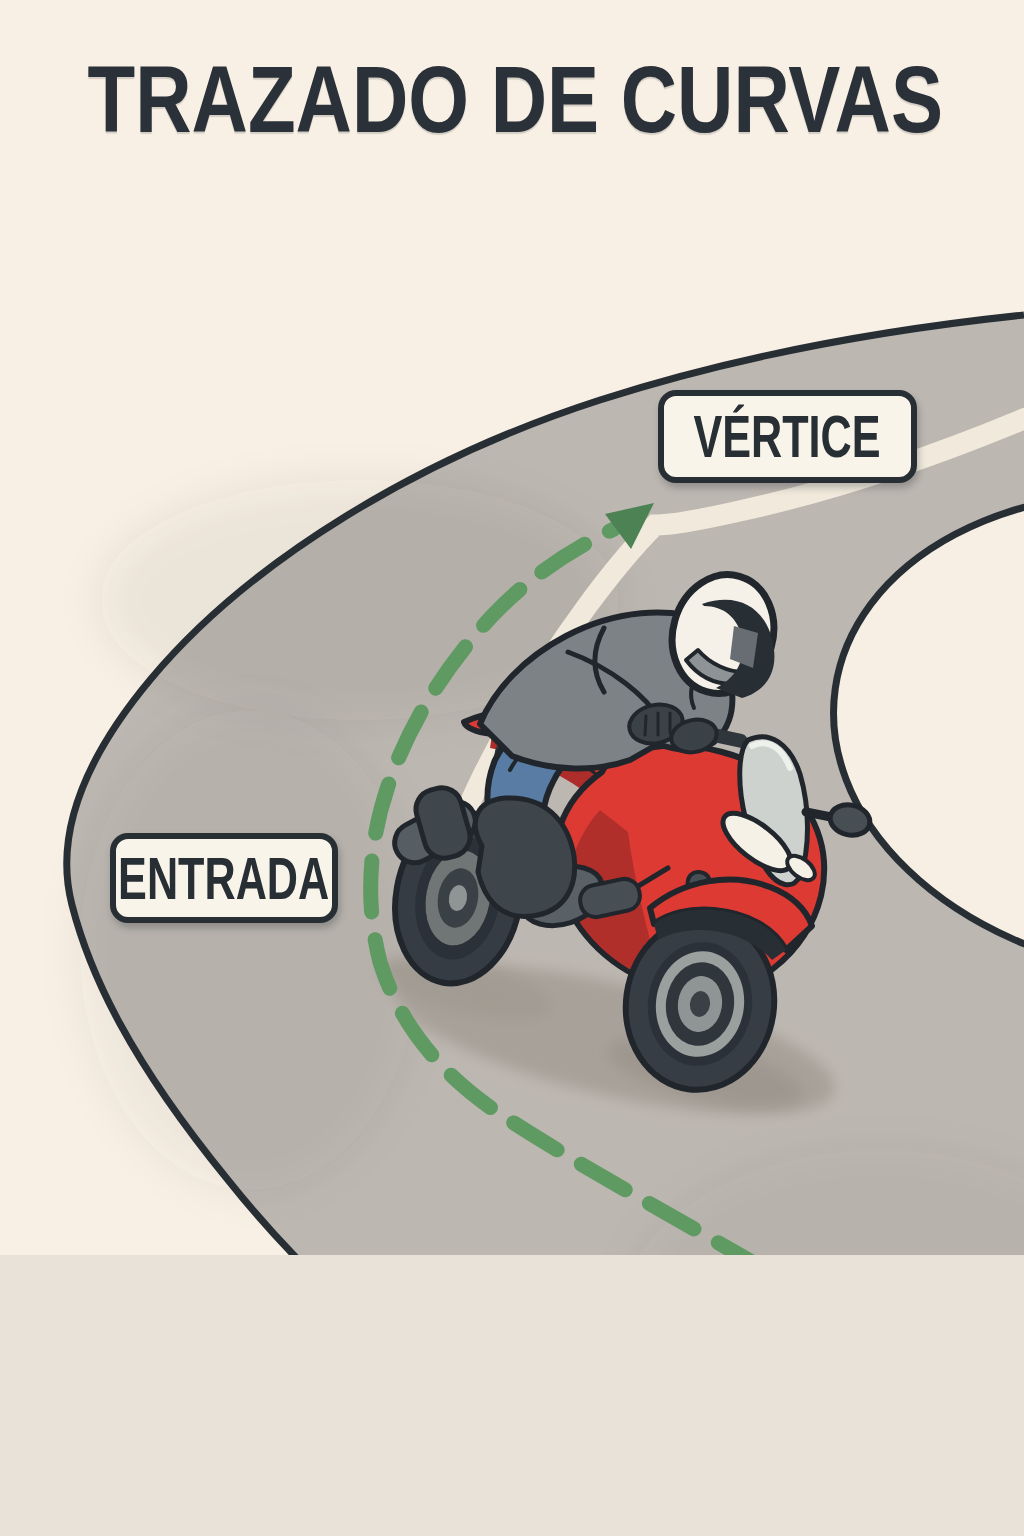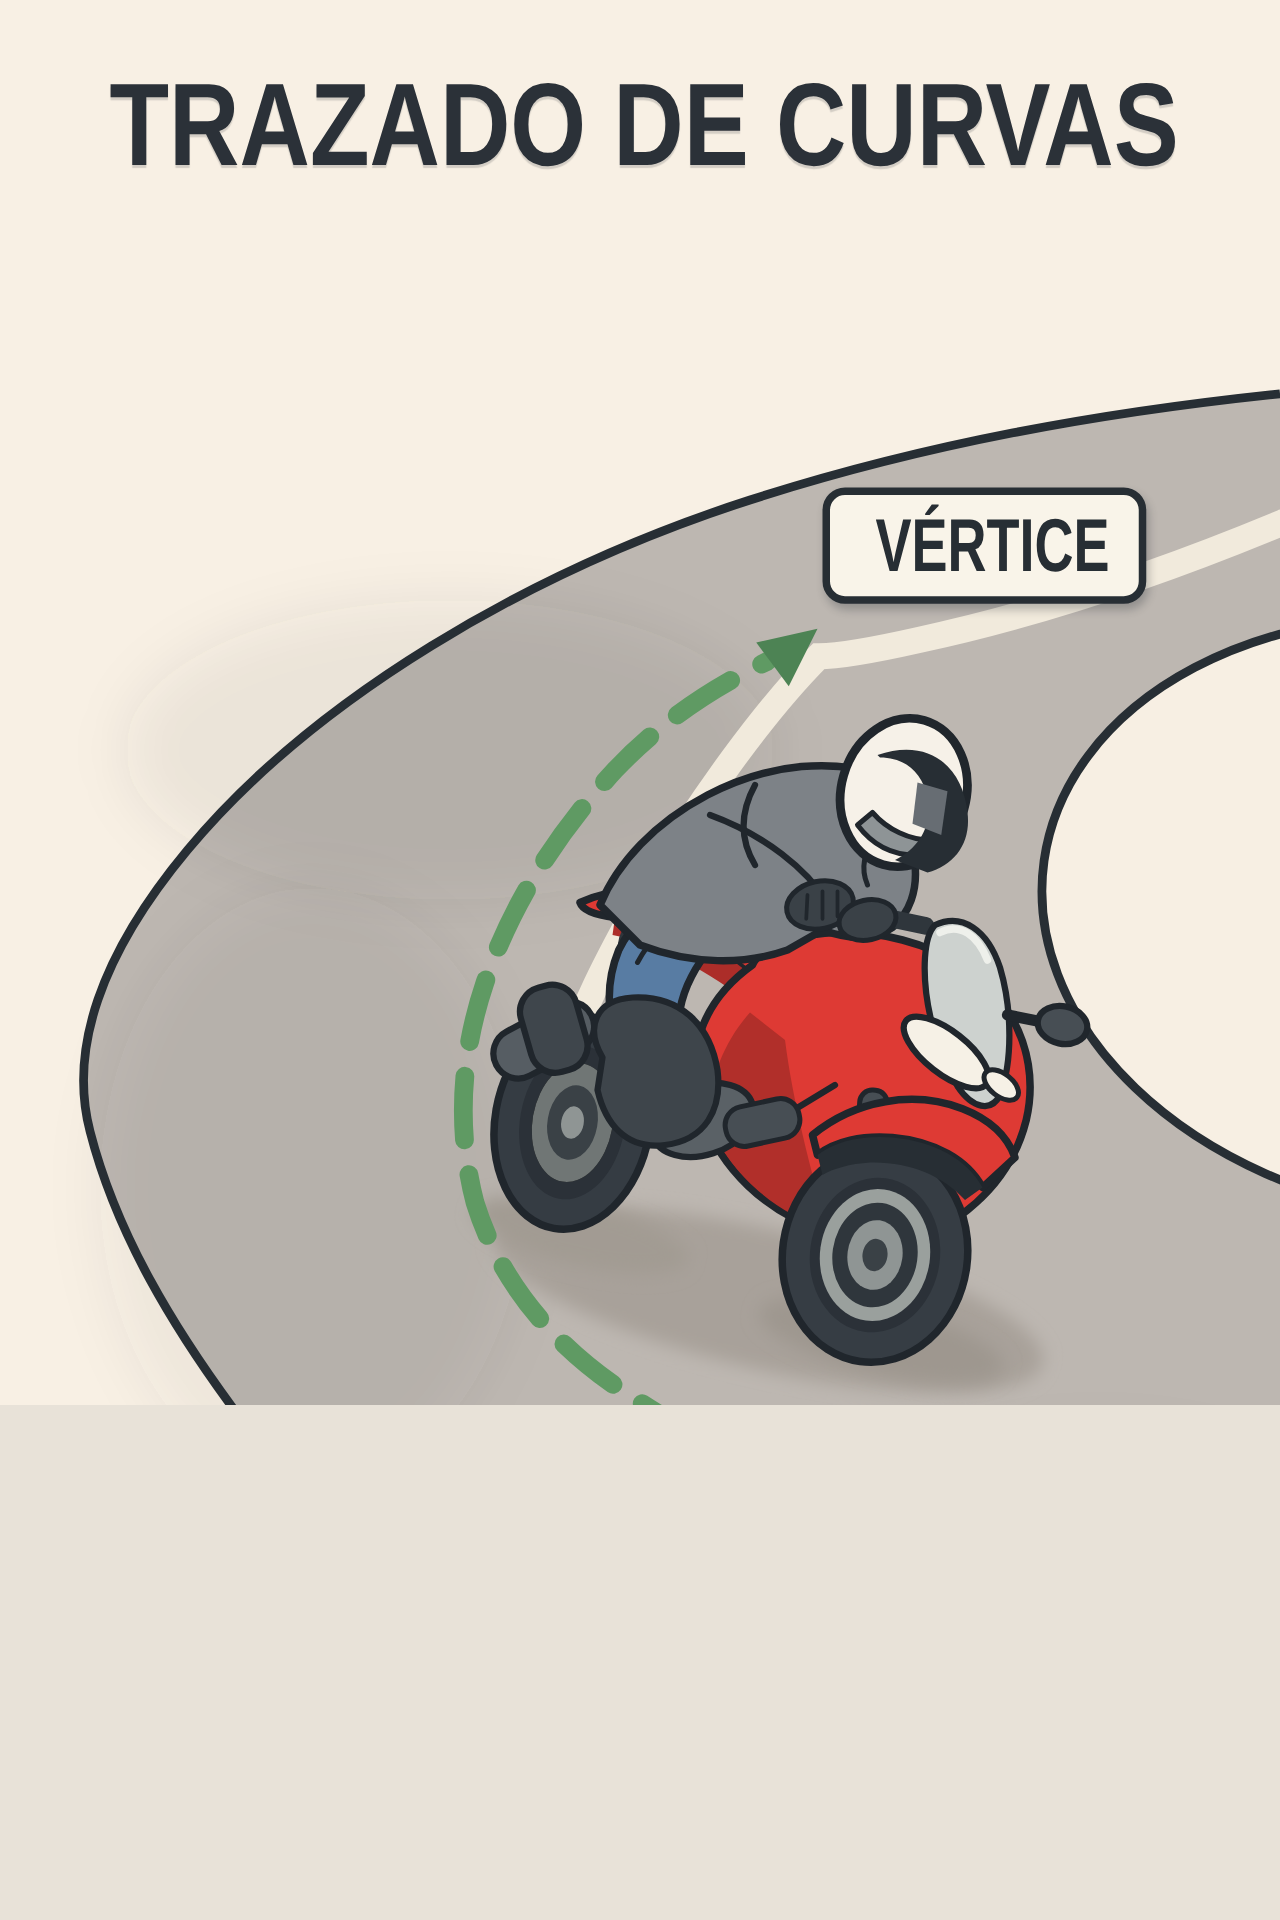--- a/index.html
+++ b/index.html
@@ -1,32 +1,32 @@
 <!DOCTYPE html>
 <html><head>
 <meta charset="utf-8">
 <style>
   html,body{margin:0;padding:0;background:#e8e2d8;}
   .poster{
-    position:relative;width:1024px;height:1124px;overflow:hidden;
+    position:relative;width:1024px;height:1255px;overflow:hidden;
     background:#f8f0e4;
     font-family:"Liberation Sans", sans-serif;
   }
   .scene{position:absolute;left:0;top:0;width:1024px;height:1536px;display:block;}
   .title{
     position:absolute;top:52px;left:0;width:1024px;text-align:center;
     color:#2b3138;font-weight:bold;line-height:1.02;z-index:3;
   }
   .title-line{font-size:94px;letter-spacing:0px;white-space:nowrap;}
   .title-line > span{display:inline-block;transform:scaleX(0.83);transform-origin:center;
     text-shadow:0 2px 1px rgba(43,49,56,0.18);}
   .callout{
     position:absolute;z-index:4;box-sizing:border-box;
     background:#f9f4e9;border:6px solid #272e34;border-radius:18px;
-    display:flex;align-items:center;justify-content:flex-start;
+    display:flex;align-items:center;justify-content:center;
     color:#272e34;font-weight:bold;font-size:60px;
     box-shadow:2px 5px 7px rgba(40,45,55,0.28);
   }
   .callout > span{display:inline-block;transform:scaleX(0.72);transform-origin:center;white-space:nowrap;}
   .callout.vertice{left:658px;top:390px;width:259px;height:93px;}
   .callout.entrada{left:110px;top:833px;width:228px;height:90px;}
   .callout.salida{left:718px;top:1142px;width:238px;height:94px;}
 </style>
 </head>
 <body>
@@ -203,14 +203,17 @@
     </g>
   </svg>
 
   <div class="title">
     <div class="title-line"><span>TRAZADO DE CURVAS</span></div>
   </div>
 
   <div class="callout vertice">
     <span>VÉRTICE</span>
   </div>
+  <div class="callout entrada">
+    <span>ENTRADA</span>
+  </div>
 
 </div>
 
 </body></html>

